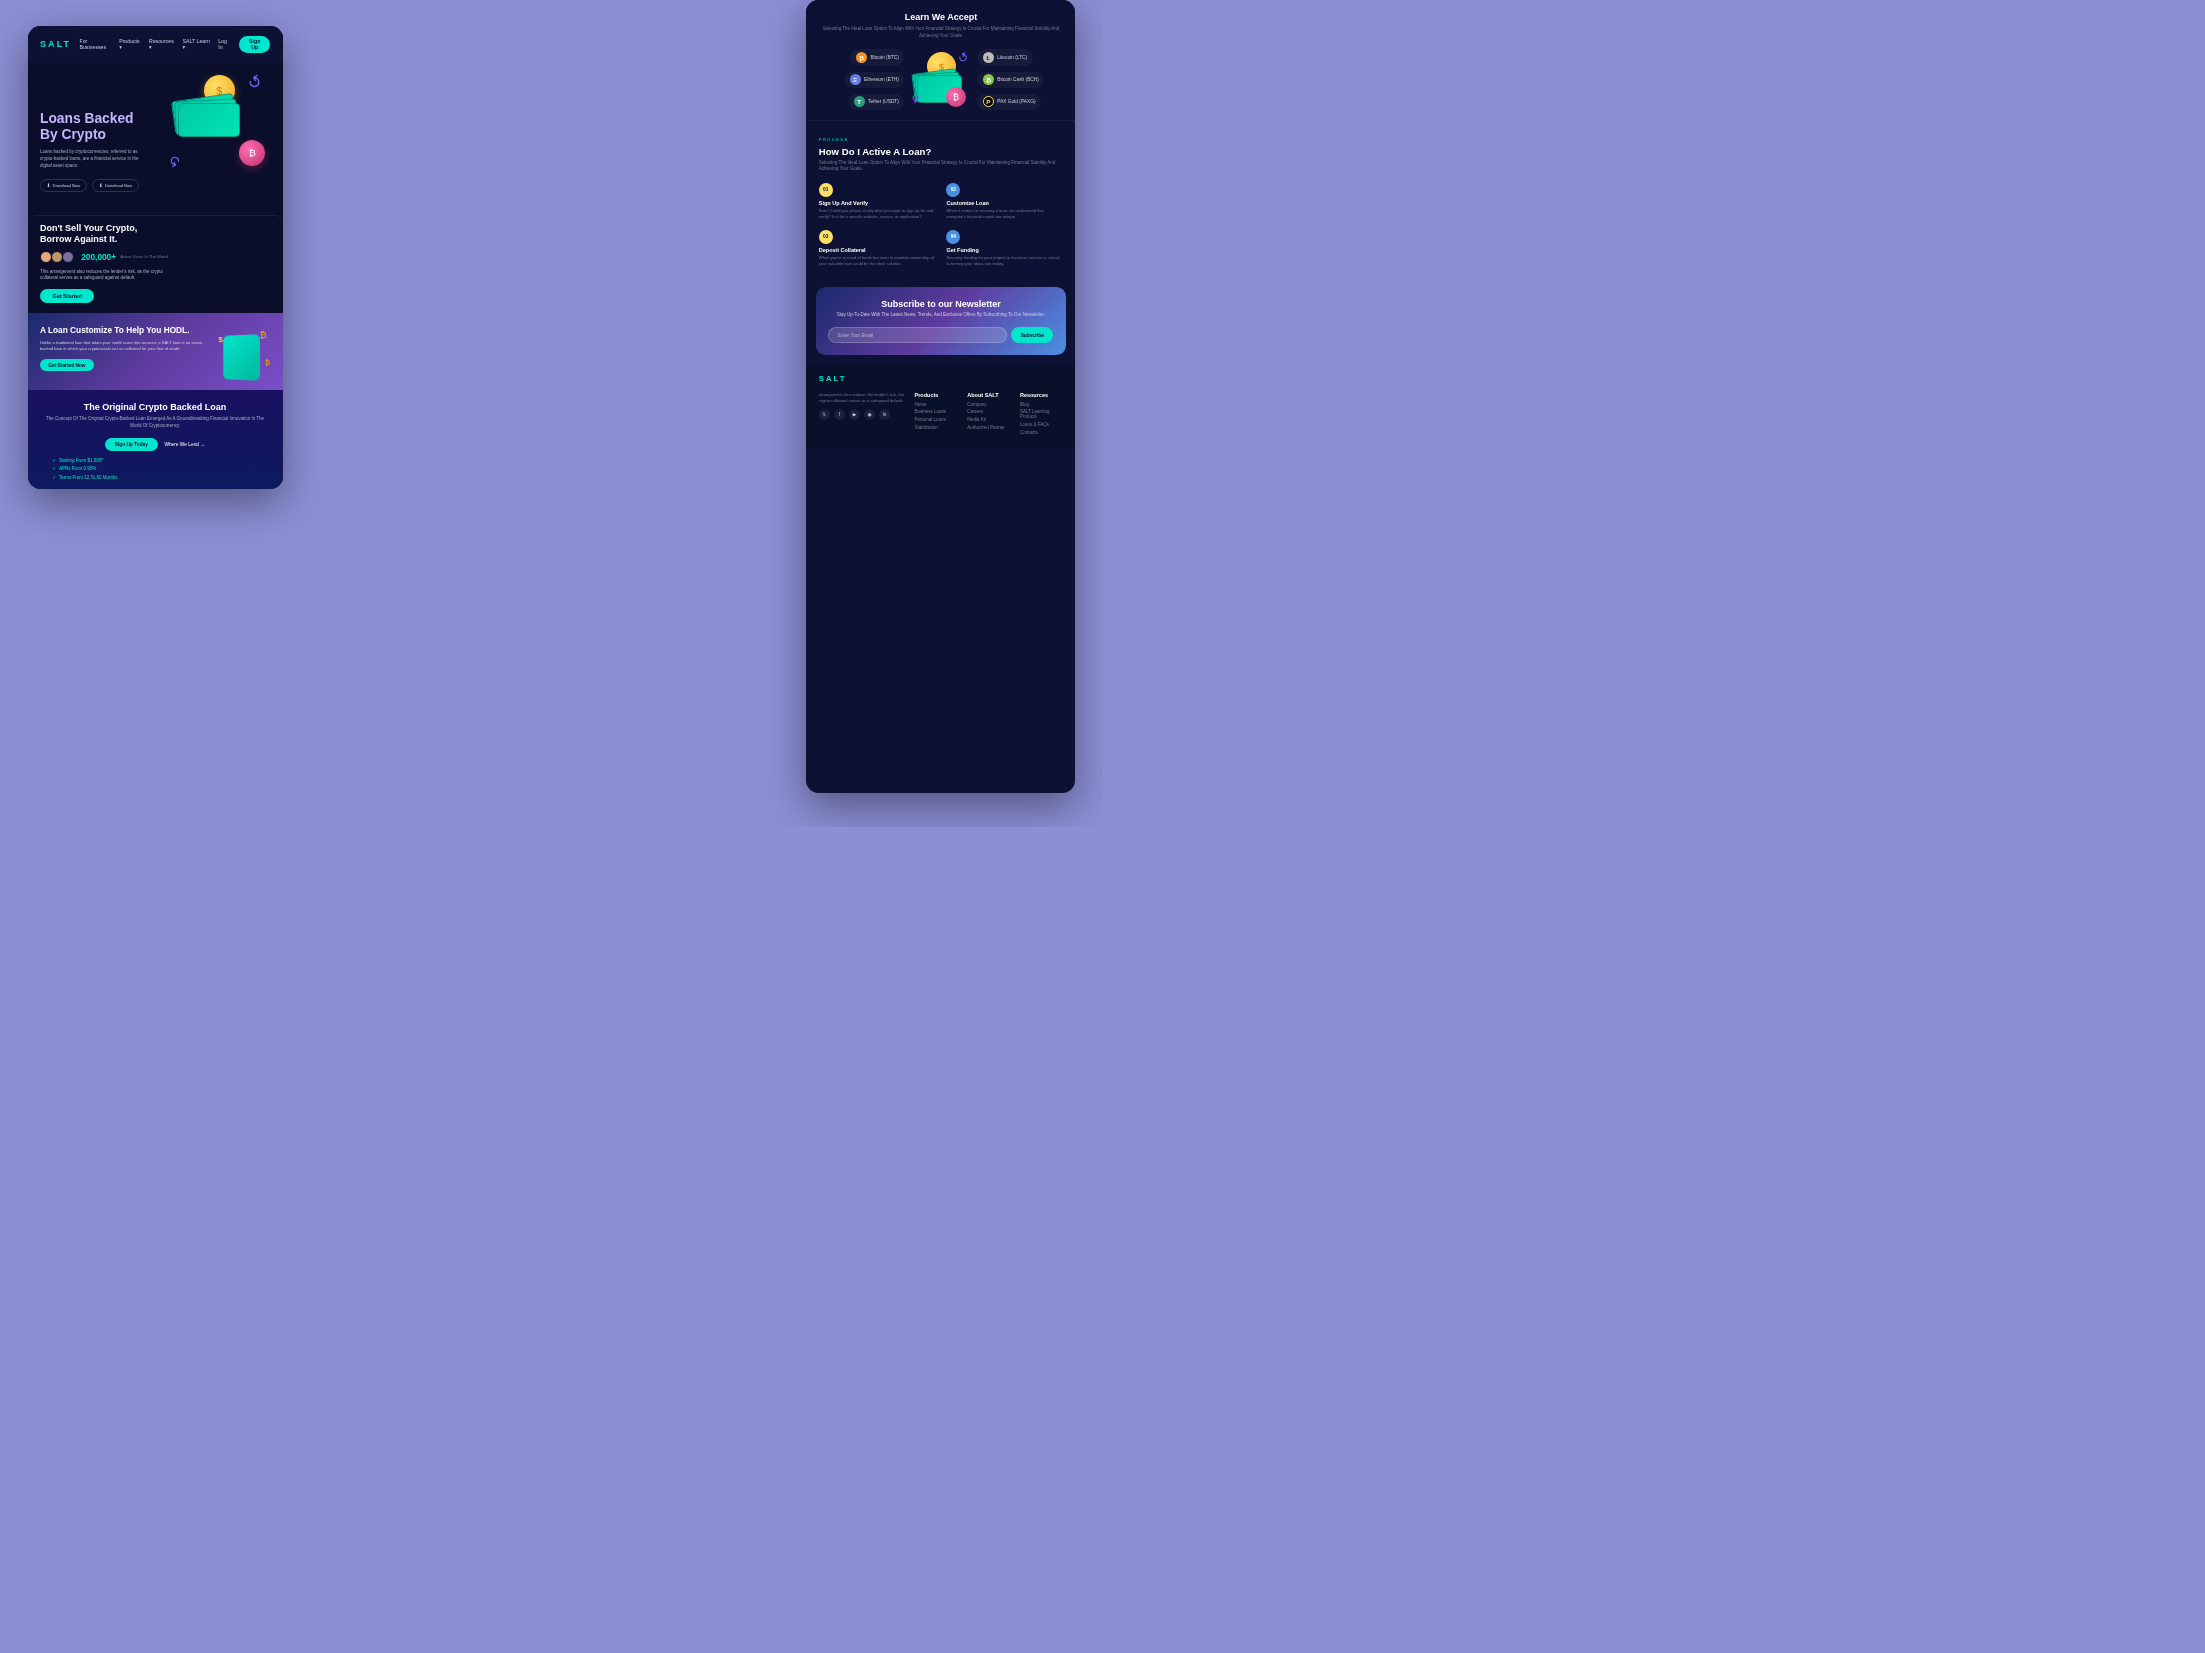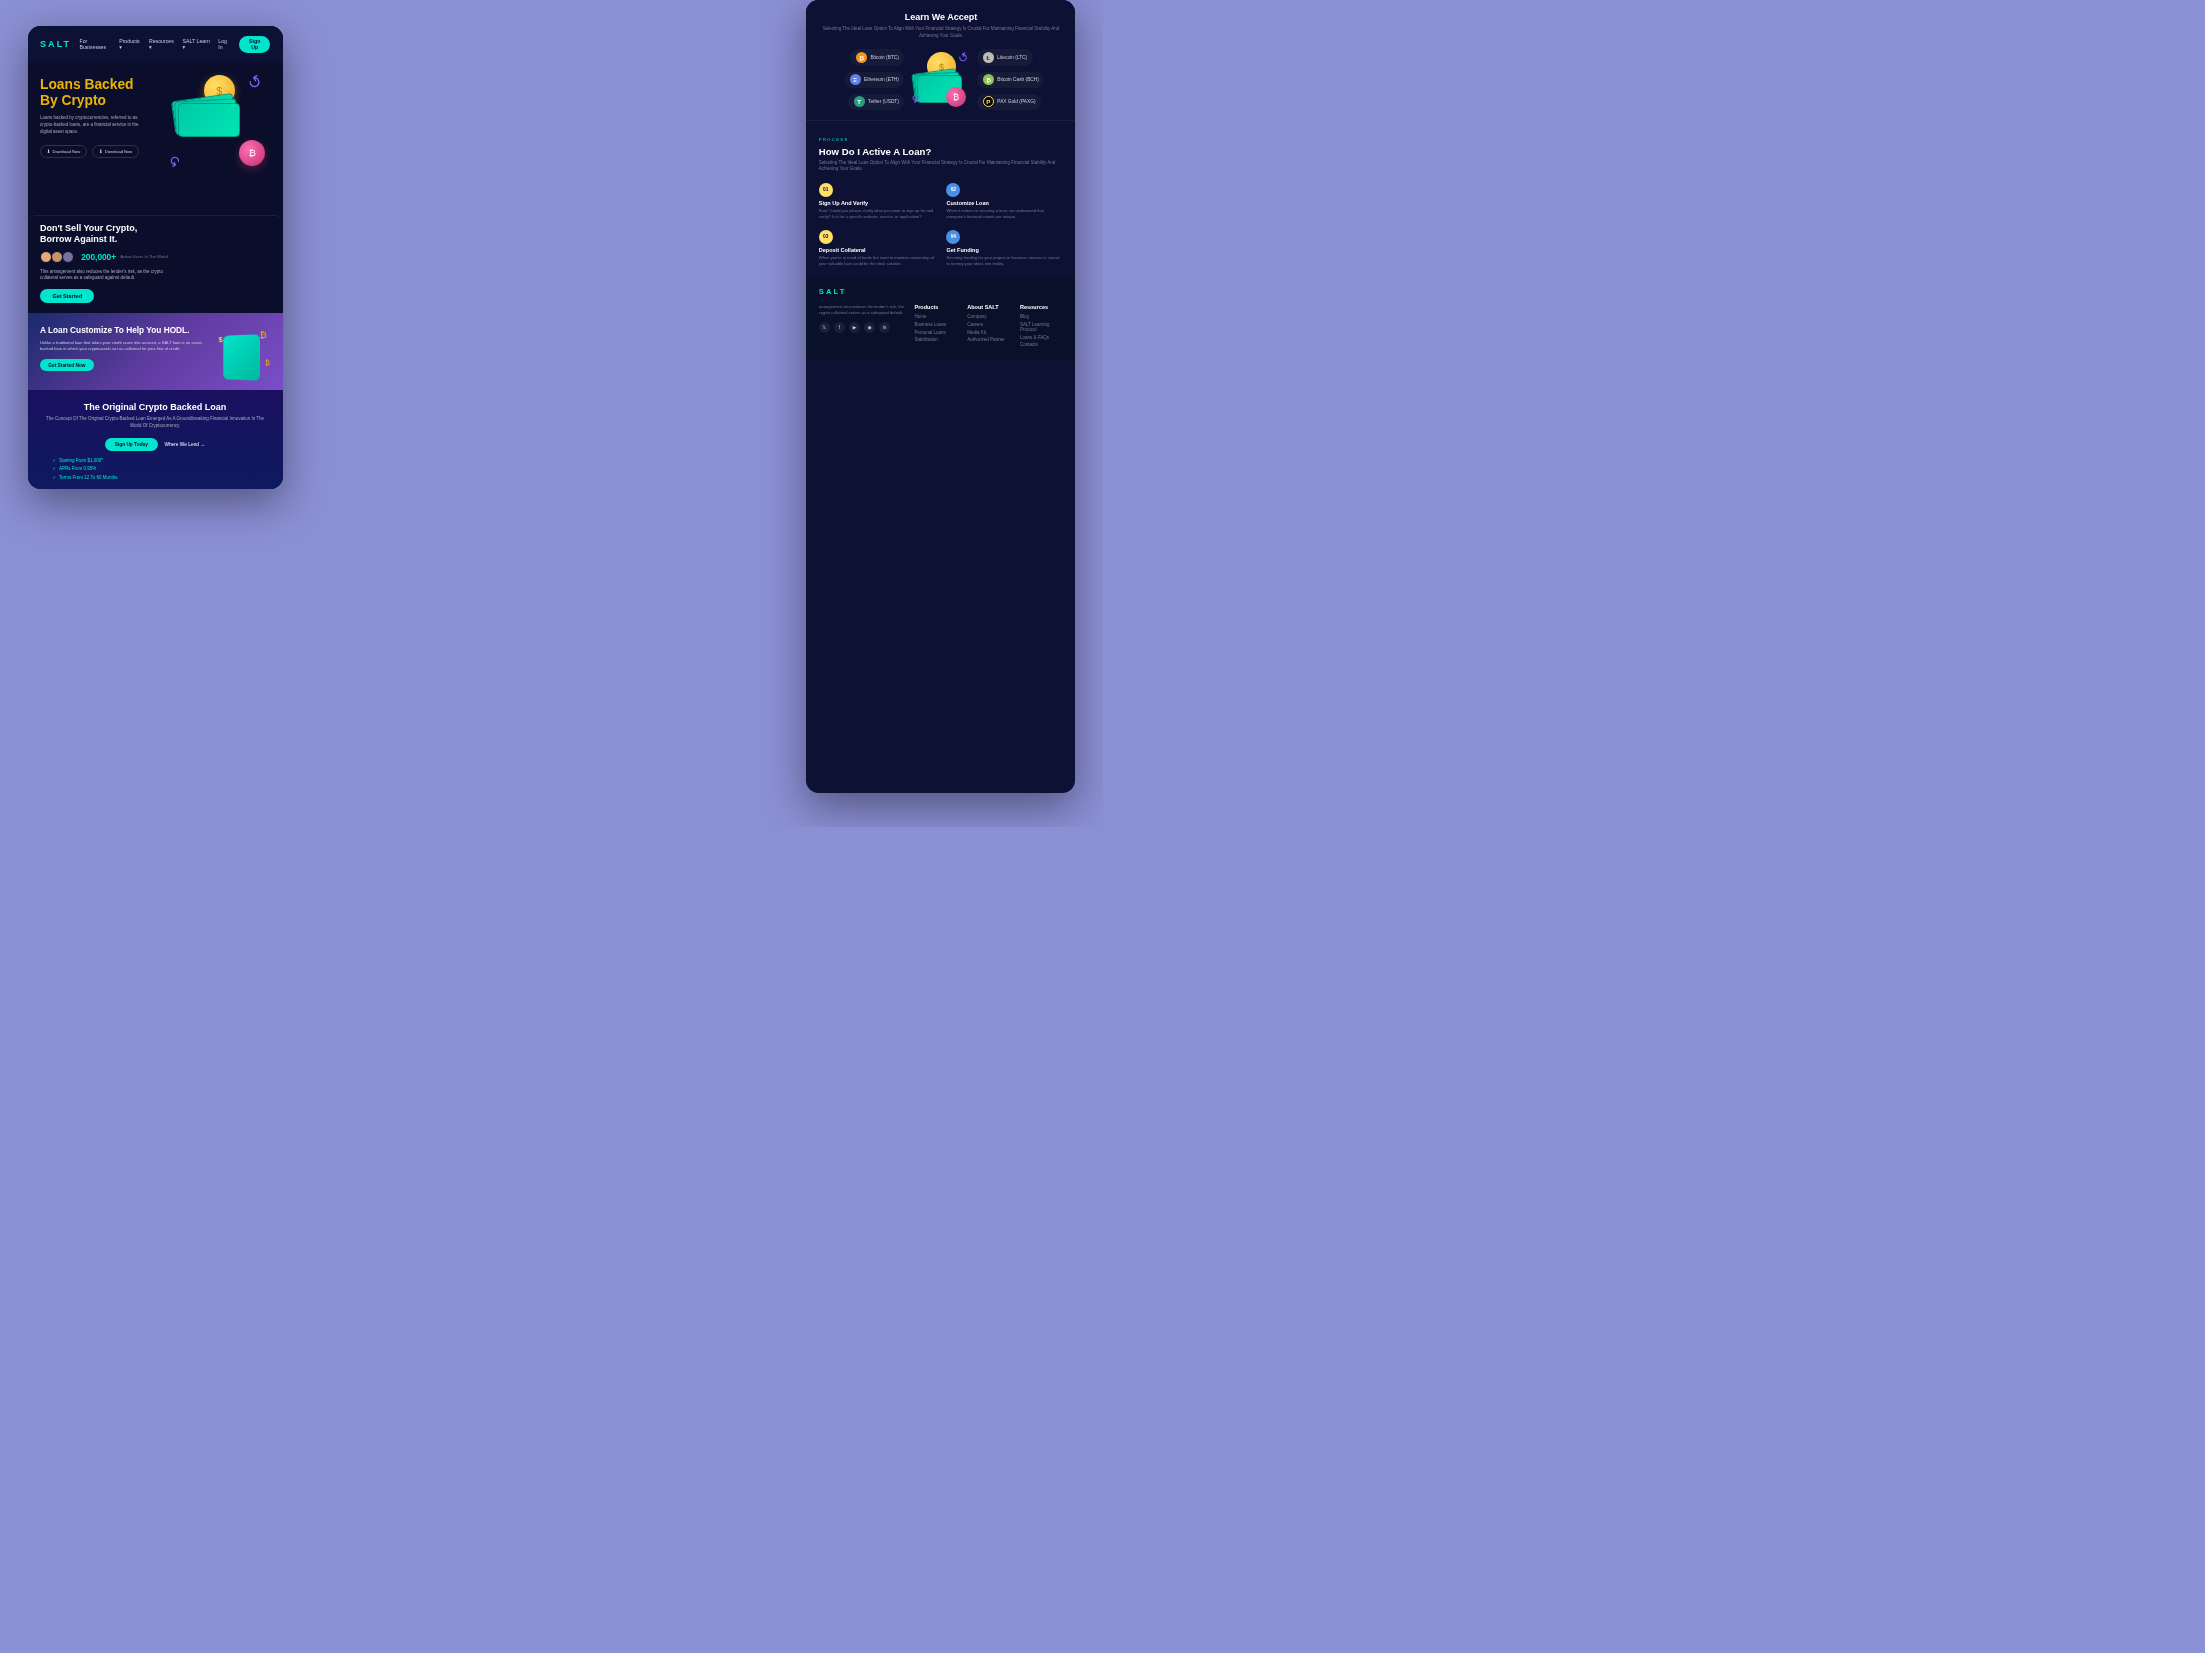--- a/index.html
+++ b/index.html
@@ -63,25 +63,26 @@
       cursor: pointer;
     }
 
     
     .hero {
       padding: 13.8px 12.4px 11px;
       position: relative;
       min-height: 152px;
     }
     .hero-title {
-      color: #eab308;
+      color: #c4b5fd;
       font-size: 13.8px;
       font-weight: 800;
       line-height: 1.2;
       max-width: 96px;
+      margin-top: 34px;
     }
     .hero-subtitle {
       color: #aab;
       font-size: 4.5px;
       line-height: 1.5;
       margin-top: 5.5px;
       max-width: 103px;
     }
     .hero-buttons {
       display: flex;
@@ -820,20 +821,28 @@
         </div>
         <div class="process-step">
           <div class="step-number blue">04</div>
           <div class="step-title">Get Funding</div>
           <div class="step-desc">Securing funding for your project or business venture is crucial to turning your ideas into reality.</div>
         </div>
       </div>
     </div>
   </div>
 
+  <div class="subscribe-section">
+    <h2 class="subscribe-title">Subscribe to our Newsletter</h2>
+    <p class="subscribe-subtitle">Stay Up-To-Date With The Latest News, Trends, And Exclusive Offers By Subscribing To Our Newsletter.</p>
+    <div class="subscribe-form">
+      <input class="subscribe-input" type="email" placeholder="Enter Your Email" style="">
+      <button class="btn-subscribe">Subscribe</button>
+    </div>
+  </div>
 
   <div class="footer">
     <div class="footer-logo">SALT</div>
     <div class="footer-grid">
       <div>
         <p style="color:#778;font-size:4.1px;line-height:1.5;margin-bottom:4.1px;">arrangement also reduces the lender's risk, the crypto collateral serves as a safeguard default.</p>
         <div class="footer-social">
           <div class="social-icon">𝕏</div>
           <div class="social-icon">f</div>
           <div class="social-icon">▶</div>

